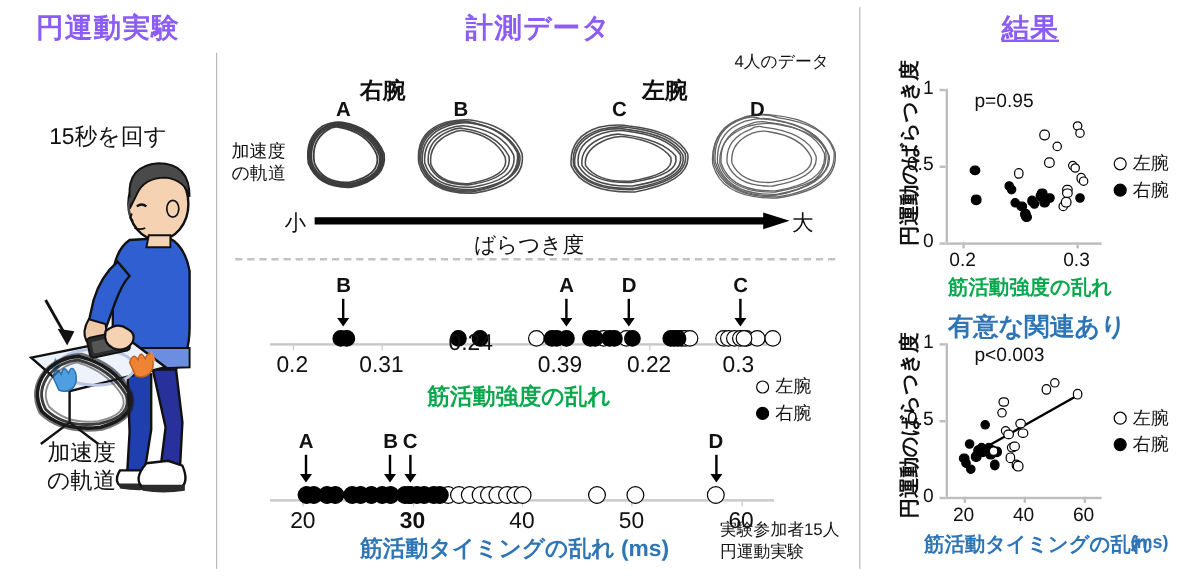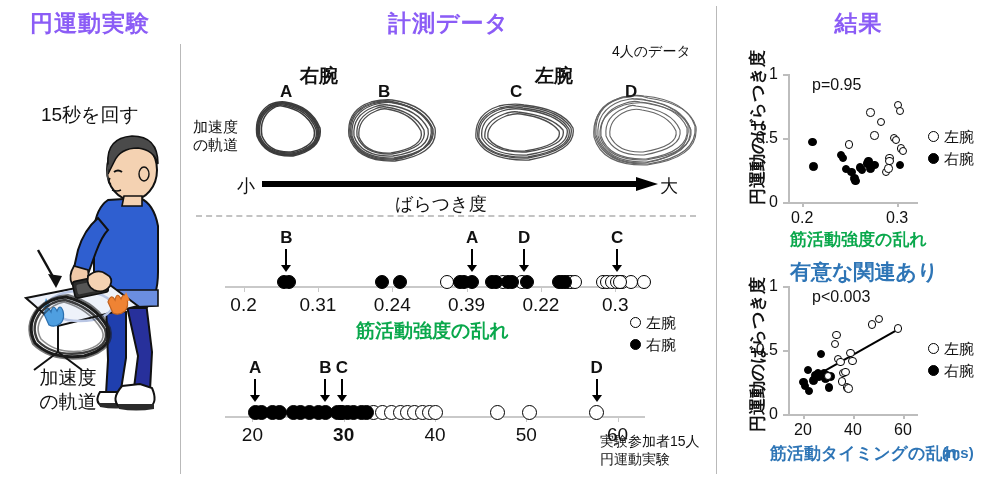--- a/index.html
+++ b/index.html
@@ -76,21 +76,21 @@
 <body>
 
 <div class="fig">
 
   <div class="vdiv" style="left:180px;top:44px;height:430px;"></div>
   <div class="vdiv" style="left:716px;top:6px;height:468px;"></div>
   <div class="hdash" style="left:196px;top:215px;width:500px;"></div>
 
   <div class="abs paneltitle" style="left:0;top:8px;width:180px;">円運動実験</div>
   <div class="abs paneltitle" style="left:181px;top:8px;width:535px;">計測データ</div>
-  <div class="abs paneltitle" style="left:717px;top:8px;width:283px;">結果</div>
+  <div class="abs paneltitle" style="left:717px;top:8px;width:283px;text-decoration:underline;">結果</div>
 
   <div class="abs lead" style="left:0;top:103px;width:180px;">15秒を回す</div>
 
   <div class="abs person" style="left:22px;top:126px;">
     <svg width="158" height="300" viewBox="0 0 158 300">
 
       <path d="M84 178 L86 234 L84 268 L98 270 L104 232 L104 186 Z" fill="#1f3fae" stroke="#111" stroke-width="2"></path>
 
       <path d="M78 266 Q72 276 80 280 L106 280 Q112 276 108 268 L98 266 Z" fill="#fff" stroke="#111" stroke-width="2"></path>
       <path d="M77 277 L110 277 L110 281 Q94 284 78 281 Z" fill="#2b2b2b"></path>
@@ -290,21 +290,21 @@
         <div class="abs letter" style="left: 319.204px; top: 0px; transform: translateX(-50%);">D</div>
         <div class="arrowdown" style="left: 318.204px; top: 21px; height: 17px;"></div>
         <div class="arrowhead" style="left: 314.204px; top: 37px;"></div>
         <div class="abs letter" style="left: 412.124px; top: 0px; transform: translateX(-50%);">C</div>
         <div class="arrowdown" style="left: 411.124px; top: 21px; height: 17px;"></div>
         <div class="arrowhead" style="left: 407.124px; top: 37px;"></div>
       </div>
     <div id="strip1-ticklabels">
         <div class="abs axisnum" style="left: 38.5841px; top: 66px; transform: translateX(-50%);">0.2</div>
         <div class="abs axisnum" style="left: 112.92px; top: 66px; transform: translateX(-50%);">0.31</div>
-        <div class="abs axisnum" style="left: 187.257px; top: 66px; transform: translateX(-50%);">0.24</div>
+        <div class="abs axisnum" style="left: 187.257px; top: 48px; transform: translateX(-50%);">0.24</div>
         <div class="abs axisnum" style="left: 261.593px; top: 66px; transform: translateX(-50%);">0.39</div>
         <div class="abs axisnum" style="left: 335.929px; top: 66px; transform: translateX(-50%);">0.22</div>
         <div class="abs axisnum" style="left: 410.265px; top: 66px; transform: translateX(-50%);">0.3</div>
       </div>
   </div>
   <div class="abs greenlab" style="left:356px;top:318px;">筋活動強度の乱れ</div>
 
   <div class="abs legend" style="left:630px;top:312px;">
     <div class="row">
       <span class="lg-mark open"></span>
@@ -370,20 +370,21 @@
         <div class="arrowhead" style="left: 386.609px; top: 37px;"></div>
       </div>
     <div id="strip2-ticklabels">
         <div class="abs axisnum" style="left: 47.3913px; top: 66px; transform: translateX(-50%);">20</div>
         <div class="abs axisnum" style="left: 138.696px; top: 66px; transform: translateX(-50%); font-weight: bold;">30</div>
         <div class="abs axisnum" style="left: 230px; top: 66px; transform: translateX(-50%);">40</div>
         <div class="abs axisnum" style="left: 321.304px; top: 66px; transform: translateX(-50%);">50</div>
         <div class="abs axisnum" style="left: 412.609px; top: 66px; transform: translateX(-50%);">60</div>
       </div>
   </div>
+  <div class="abs bluelab" style="left:300px;top:444px;">筋活動タイミングの乱れ (ms)</div>
 
   <div class="abs note" style="left:600px;top:432px;">実験参加者15人</div>
   <div class="abs note" style="left:600px;top:450px;">円運動実験</div>
 
   <div class="abs pval" style="left:812px;top:76px;">p=0.95</div>
   <div class="ylab-rot" style="left:746px;top:205px;">円運動のばらつき度</div>
 
   <div id="scatTop" class="abs" style="left:788px;top:74px;width:130px;height:128px;">
     <div class="scat-axis-y" style="left:0;top:0;height:128px;"></div>
     <div class="scat-axis-x" style="left:0;top:128px;width:130px;"></div>

